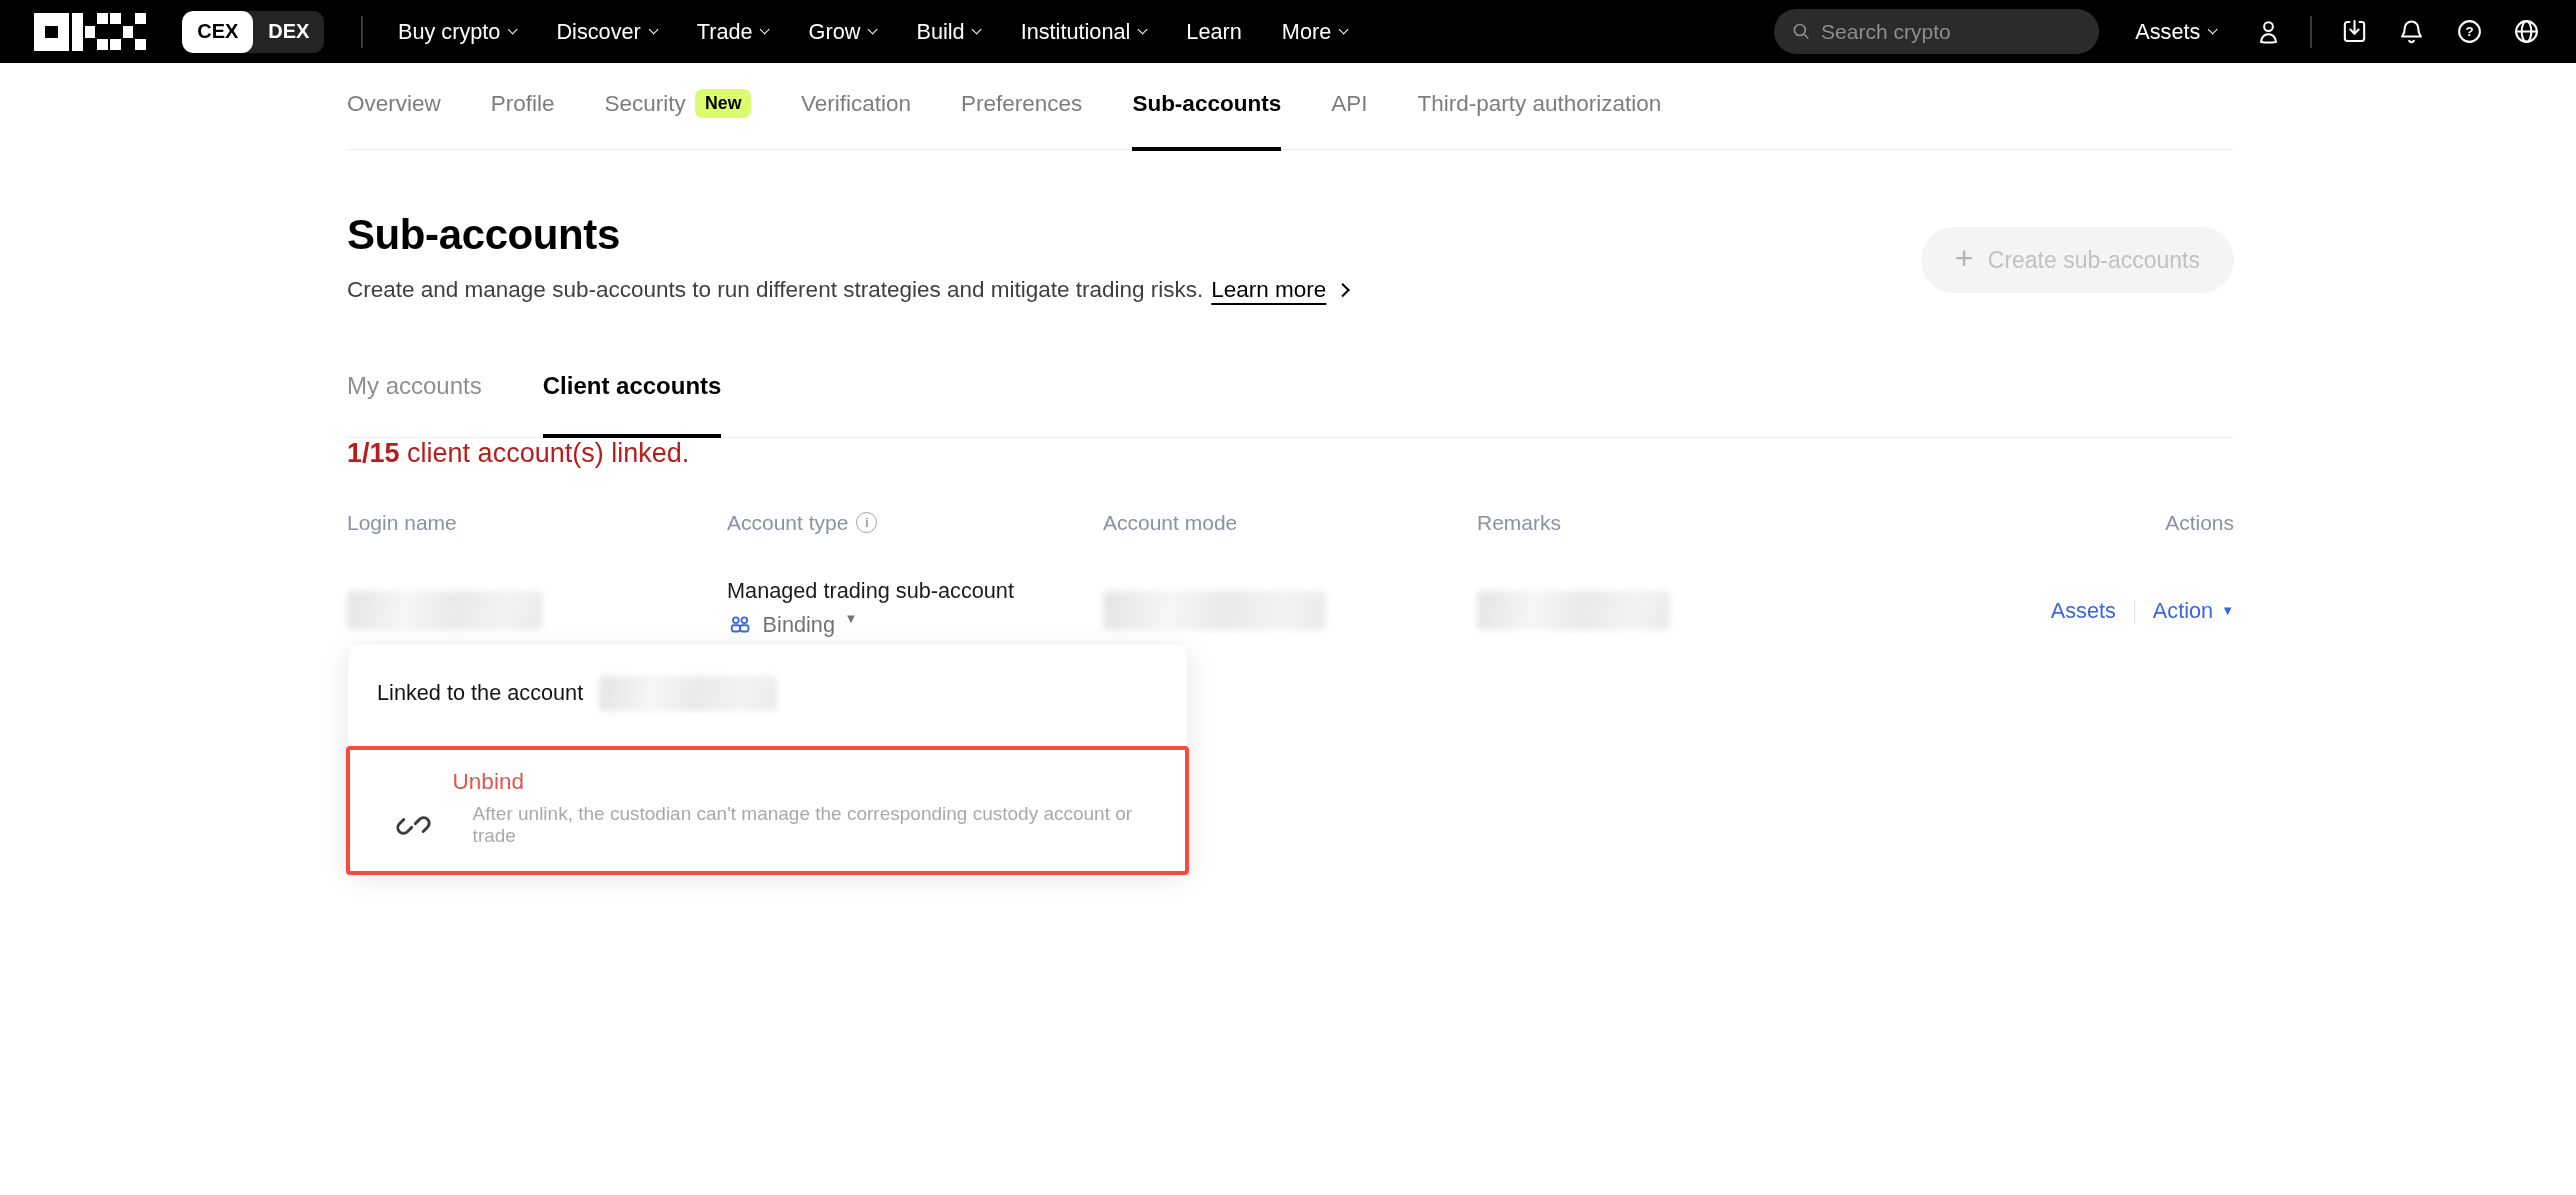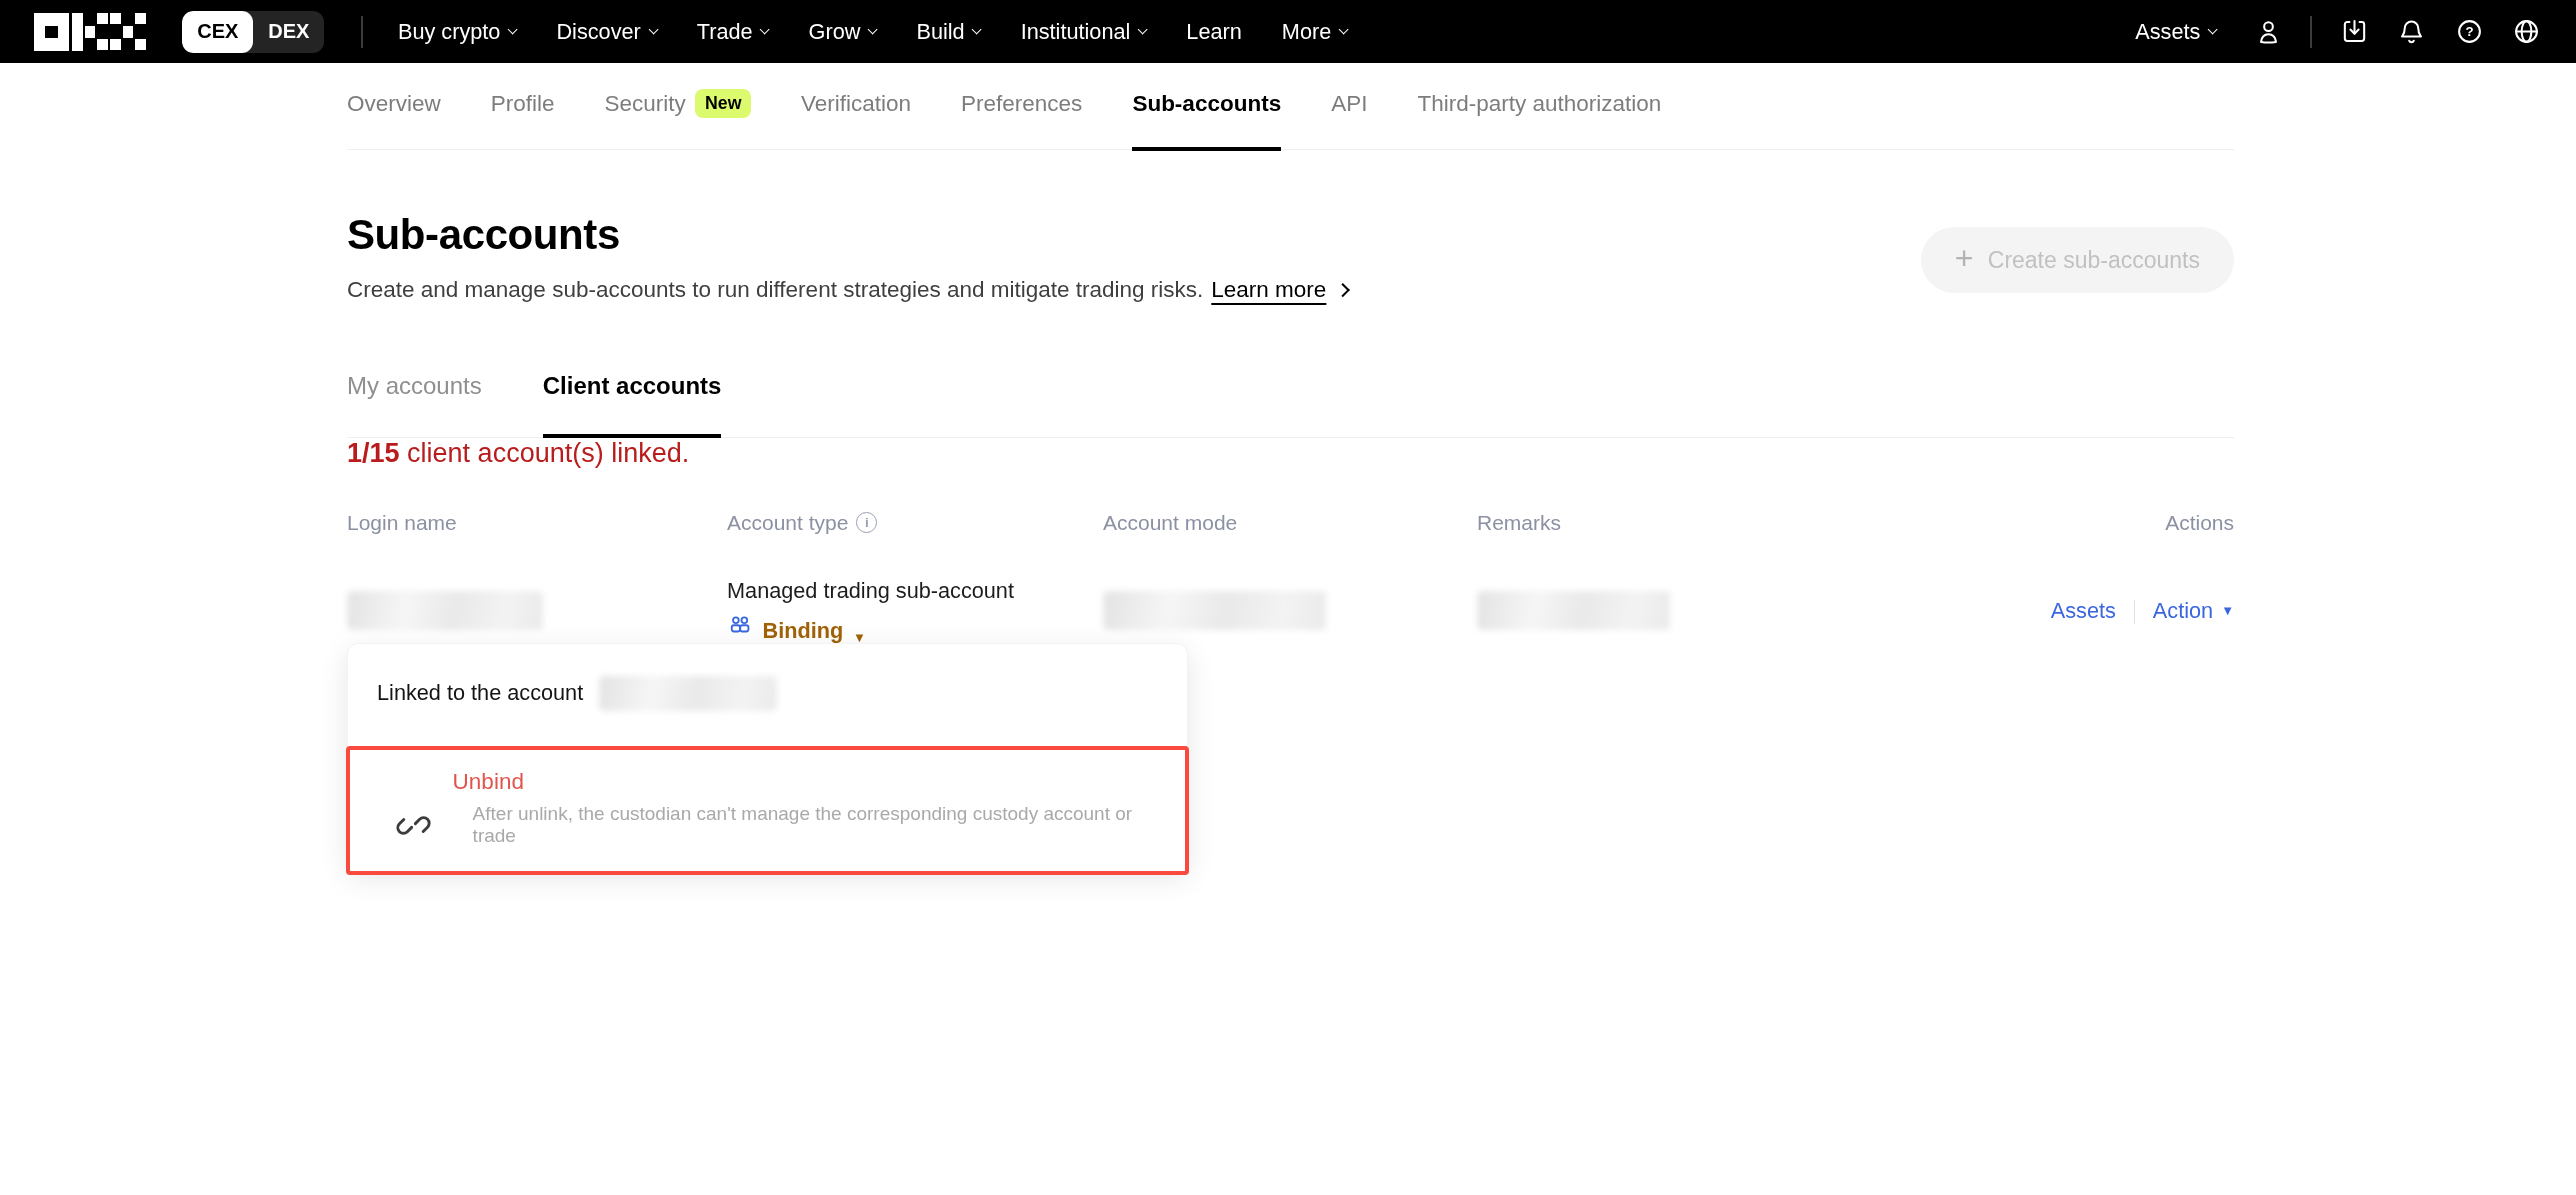--- a/index.html
+++ b/index.html
@@ -77,22 +77,22 @@
     display:inline-flex; align-items:center; justify-content:center; font-size:13.6px; color:#9aa0b2;
     font-style:normal; font-weight:600; }
 
   .trow { margin-top:39px; height:74px; position:relative; }
   .ph { border-radius:4.8px; filter:blur(3.2px);
     background:linear-gradient(100deg,#e6e6e6 5%,#f6f6f6 30%,#e9e9e9 55%,#f3f3f3 80%,#eaeaea 100%); }
   .ph.login { width:196px; height:39px; }
   .ph.mode { width:223px; height:39px; }
   .ph.remarks { width:193px; height:39px; }
   .type-l1 { font-size:21.7px; color:#1c1c1c; }
-  .type-l2 { margin-top:8px; display:flex; align-items:flex-end; gap:9.6px; color:#a16207;
-    font-size:21.7px; cursor:pointer; width:fit-content;font-weight:bold; }
+  .type-l2 { margin-top:8px; display:flex; align-items:flex-start; gap:9.6px; color:#737373;
+    font-size:21.7px; cursor:pointer; width:fit-content; }
   .tri { font-size:13px; line-height:1; }
   .cell.actions { display:flex; align-items:center; gap:17.7px; color:#3a66e0; font-size:21.7px; font-weight:500; }
   .act-div { width:1.6px; height:24px; background:#e1e1e1; }
   .link { cursor:pointer; display:flex; align-items:center; gap:8px; }
 
   
   .dropdown { position:absolute; left:0; top:69px; width:841px; background:#fff;
     border-radius:11.2px; border:0.8px solid #f3f3f3;
     box-shadow:0 8px 29px rgba(0,0,0,0.10); z-index:9; }
   .linked-row { padding:32px 29px 35px; display:flex; align-items:center; gap:11.2px;
@@ -166,20 +166,27 @@
     <div class="nav-item">
         <span>Learn</span>
       </div>
     <div class="nav-item">
         <span>More</span>
         <i class="chev"></i>
       </div>
   </nav>
 
   <div class="top-right">
+    <div class="search-box">
+      <svg width="22.5" height="22.5" viewBox="0 0 24 24" fill="none" stroke="#8d8d8d" stroke-width="2" stroke-linecap="round">
+        <circle cx="10.5" cy="10.5" r="6.5"></circle>
+          <line x1="15.6" y1="15.6" x2="20" y2="20"></line>
+      </svg>
+      <input type="text" placeholder="Search crypto" style="">
+    </div>
     <div class="assets">
       <span>Assets</span>
         <i class="chev"></i>
     </div>
     <div class="icon-btn">
       <svg viewBox="0 0 24 24">
           <circle cx="12" cy="8" r="3.6"></circle>
           <path d="M5.8 20.6c.5-4.1 2.9-6.4 6.2-6.4s5.7 2.3 6.2 6.4c-4.1.6-8.3.6-12.4 0z"></path>
         </svg>
     </div>

